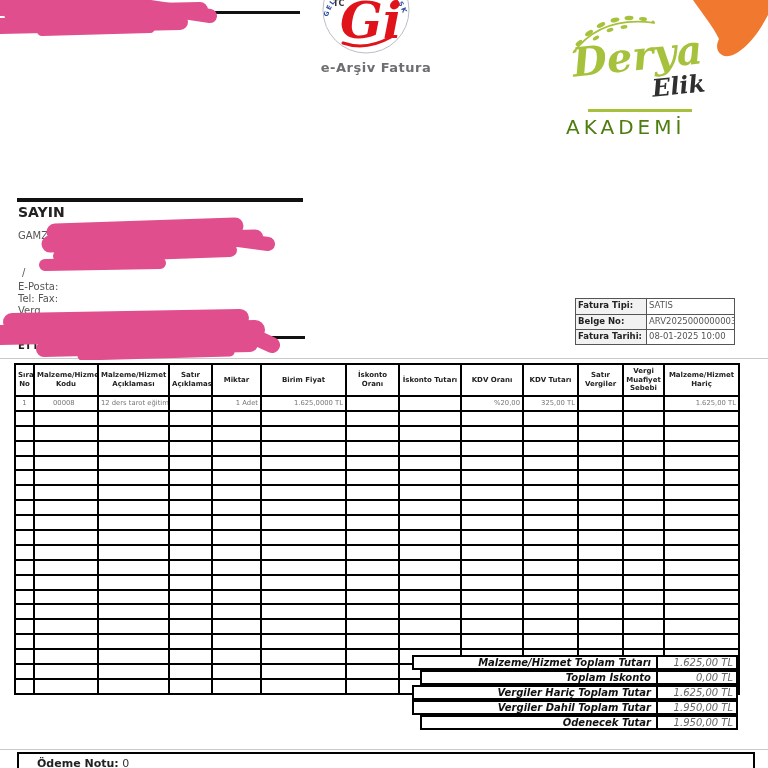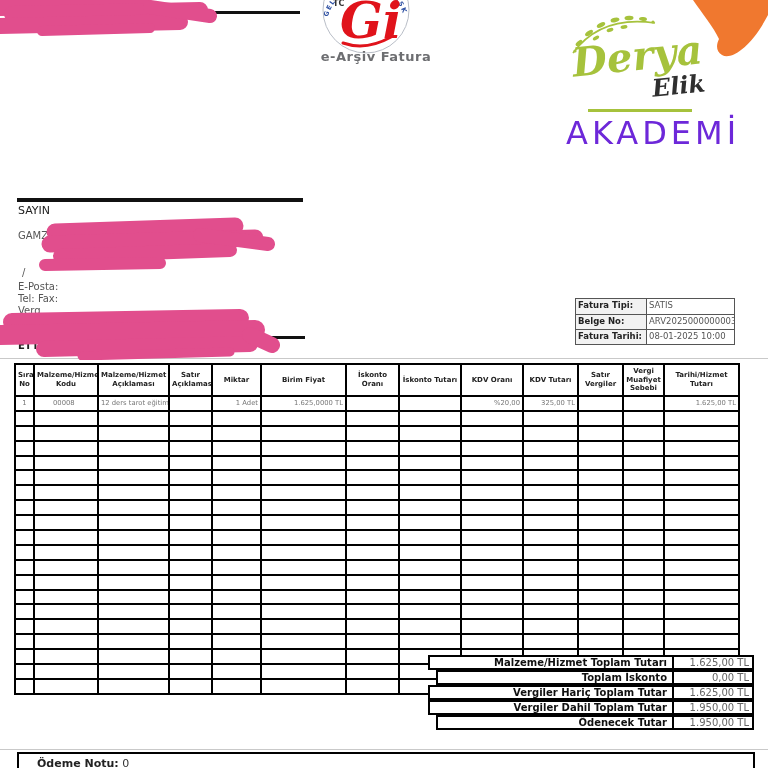--- a/index.html
+++ b/index.html
@@ -3,56 +3,56 @@
 <meta charset="utf-8">
 <style>
   html,body{margin:0;padding:0;background:#fff;}
   .page{position:relative;width:768px;height:768px;background:#fff;overflow:hidden;
         font-family:"DejaVu Sans", sans-serif;color:#333;}
   .abs{position:absolute;}
   .hline{position:absolute;background:#111;}
   .grayline{position:absolute;background:#c9c9c9;height:1px;left:0;width:768px;}
 
   
-  .earsiv{position:absolute;left:300px;top:49px;width:152px;text-align:center;
+  .earsiv{position:absolute;left:300px;top:60px;width:152px;text-align:center;
           font-size:13px;font-weight:bold;color:#6d6e71;letter-spacing:.5px;}
 
   
   .brand-derya{position:absolute;left:572px;top:36px;font-family:"DejaVu Serif",serif;
                font-style:italic;font-weight:bold;font-size:40px;color:#a6c23c;
                transform:rotate(-6deg);line-height:1;}
   .brand-elik{position:absolute;left:652px;top:74px;font-family:"DejaVu Serif",serif;
               font-style:italic;font-weight:bold;font-size:24px;color:#2f2f2f;
               transform:rotate(-6deg);line-height:1;}
   .brand-underline{position:absolute;left:588px;top:109px;width:104px;height:3px;background:#a6c23c;}
-  .brand-akademi{position:absolute;left:566px;top:116px;font-size:32px;letter-spacing:4px;
-                 color:#6d28d9;line-height:1.1;}
+  .brand-akademi{position:absolute;left:566px;top:116px;font-size:20px;letter-spacing:4px;
+                 color:#4d7c0f;line-height:1.1;}
 
   
   .buyer{font-size:10px;color:#555;}
-  .buyer-title{font-size:11px;font-weight:normal;color:#222;}
+  .buyer-title{font-size:14px;font-weight:bold;color:#222;}
   .ettn{font-size:10px;font-weight:bold;color:#222;}
 
   
   .info{position:absolute;left:575px;top:298px;width:158px;border:1px solid #555;background:#fff;}
   .info-row{display:flex;height:15px;box-sizing:border-box;overflow:hidden;}
   .info-row + .info-row{border-top:1px solid #555;}
   .info-label{width:66px;flex:none;background:#f2f2f2;font-weight:bold;font-size:8.5px;
               color:#222;padding:1px 2px;border-right:1px solid #555;white-space:nowrap;}
   .info-value{flex:1;font-size:8.5px;color:#555;padding:1px 2px;white-space:nowrap;}
 
   
   table.items{position:absolute;left:14px;top:363px;width:724px;border-collapse:collapse;
               table-layout:fixed;background:#fff;}
   table.items th, table.items td{border:2px solid #000;padding:0 2px;overflow:hidden;}
   table.items th{font-size:7px;font-weight:bold;color:#222;text-align:center;line-height:1.25;height:30px;}
   table.items td{font-size:6.8px;color:#777;white-space:nowrap;height:12.9px;line-height:12px;}
 
   
-  .totals{position:absolute;left:428px;top:655px;width:326px;}
+  .totals{position:absolute;left:412px;top:655px;width:326px;font-style:italic;}
   .total-row{box-sizing:border-box;height:15px;border:2px solid #000;display:flex;background:#fff;}
   .total-row.inset{margin-left:8px;}
   .total-label{flex:1;font-weight:bold;font-size:10px;color:#111;text-align:right;
                padding:0 5px;line-height:11px;white-space:nowrap;overflow:hidden;}
   .total-value{width:72px;flex:none;border-left:2px solid #000;font-size:10px;color:#666;
                text-align:right;padding:0 3px;line-height:11px;white-space:nowrap;}
 
   
   .note-box{position:absolute;left:17px;top:752px;width:738px;height:40px;border:2.5px solid #000;
             box-sizing:border-box;background:#fff;}
@@ -186,21 +186,21 @@
           <th>Malzeme/Hizmet Açıklaması</th>
           <th>Satır Açıklaması</th>
           <th>Miktar</th>
           <th>Birim Fiyat</th>
           <th>İskonto Oranı</th>
           <th>İskonto Tutarı</th>
           <th>KDV Oranı</th>
           <th>KDV Tutarı</th>
           <th>Satır Vergiler</th>
           <th>Vergi Muafiyet Sebebi</th>
-          <th>Tarihi/Hizmet Tutarı</th>
+          <th>Malzeme/Hizmet Hariç</th>
         </tr>
       </thead>
       <tbody>
         <tr>
           <td style="text-align: center;">1</td>
           <td style="text-align: left; padding-left: 18px;">00008</td>
           <td style="text-align: left;">12 ders tarot eğitimi</td>
           <td style="text-align: left;"></td>
           <td style="text-align: right;">1 Adet</td>
           <td style="text-align: right;">1.625,0000 TL</td>

